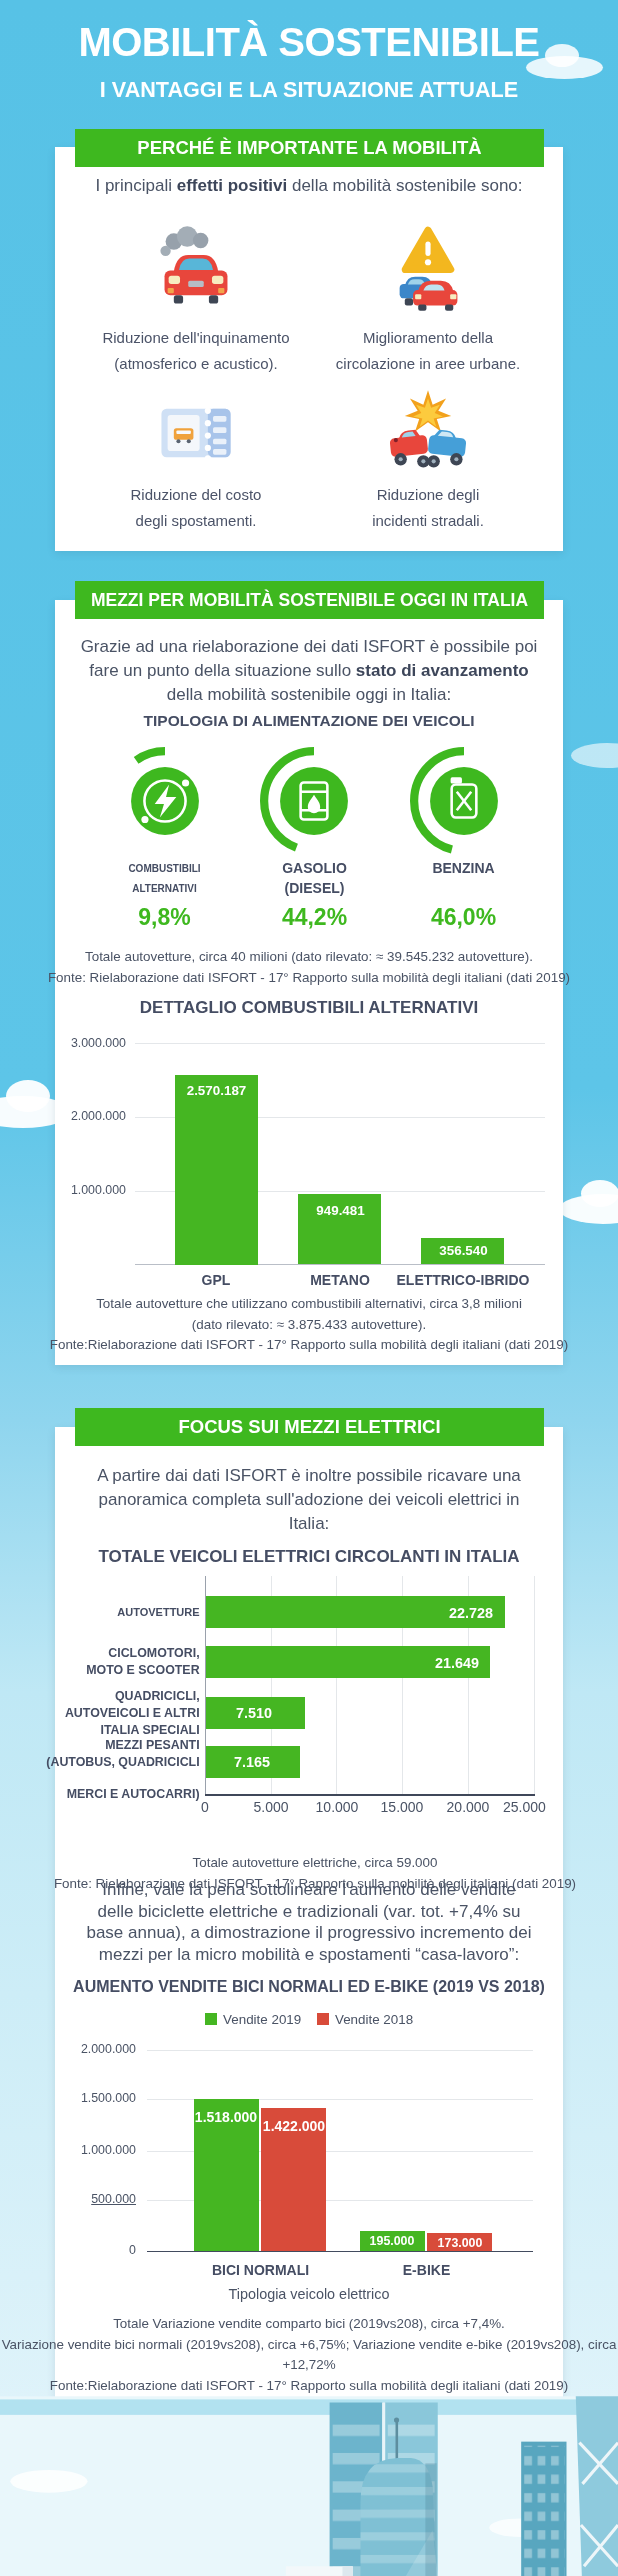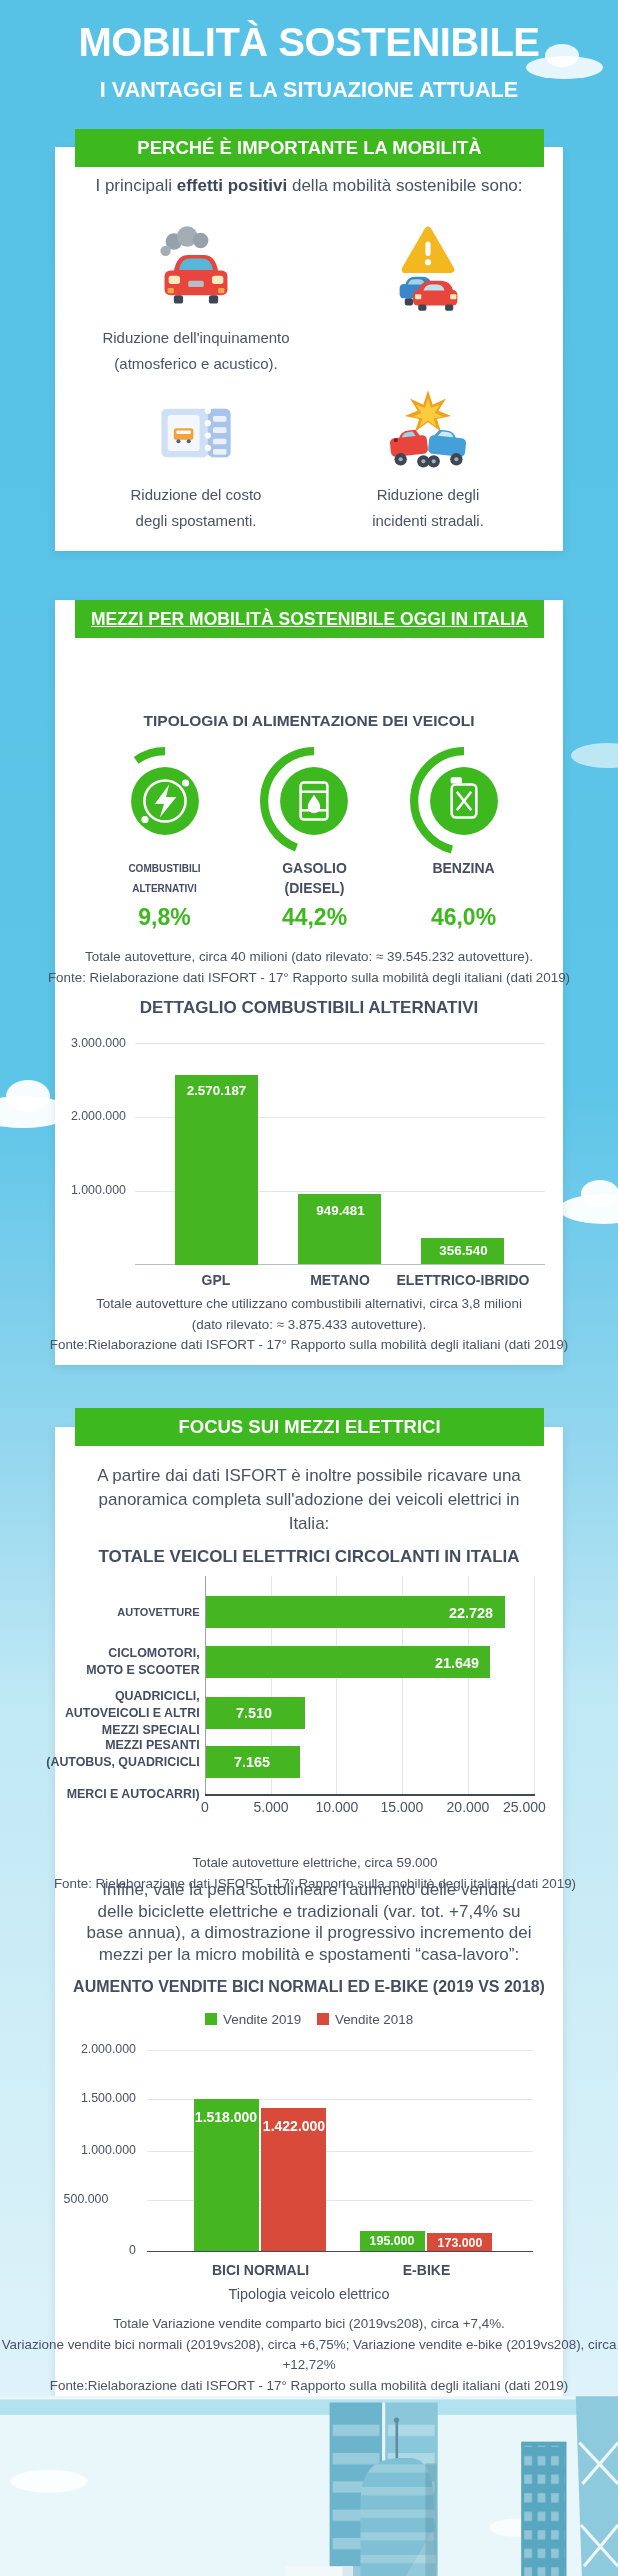--- a/index.html
+++ b/index.html
@@ -118,31 +118,38 @@
     <circle cx="106" cy="150" r="12" fill="#3e4654"></circle>
       <circle cx="106" cy="150" r="4" fill="#9fb0bd"></circle>
     <circle cx="150" cy="146" r="12" fill="#3e4654"></circle>
       <circle cx="150" cy="146" r="4" fill="#9fb0bd"></circle>
   </svg>
 
   <div class="caption" style="left:98px;top:325px;width:196px;">
     <div>Riduzione dell'inquinamento</div>
       <div>(atmosferico e acustico).</div>
   </div>
+  <div class="caption" style="left:330px;top:325px;width:196px;">
+    <div>Miglioramento della</div>
+      <div>circolazione in aree urbane.</div>
+  </div>
   <div class="caption" style="left:98px;top:482px;width:196px;">
     <div>Riduzione del costo</div>
       <div>degli spostamenti.</div>
   </div>
   <div class="caption" style="left:330px;top:482px;width:196px;">
     <div>Riduzione degli</div>
       <div>incidenti stradali.</div>
   </div>
 
   <div class="card" style="top:600px;height:765px;"></div>
-  <div class="banner" style="top:600px;font-size:17.5px;text-decoration:underline;">MEZZI PER MOBILITÀ SOSTENIBILE OGGI IN ITALIA</div>
+  <div class="banner" style="top:581px;font-size:17.5px;">MEZZI PER MOBILITÀ SOSTENIBILE OGGI IN ITALIA</div>
+  <div class="para" style="top:635px;left:77px;width:464px;">
+    <span>Grazie ad una rielaborazione dei dati ISFORT è possibile poi fare un punto della situazione sullo </span><b>stato di avanzamento</b><span> della mobilità sostenibile oggi in Italia:</span>
+  </div>
   <div class="h-sub" style="top:712px;">TIPOLOGIA DI ALIMENTAZIONE DEI VEICOLI</div>
 
   <div class="chart" id="gauges" style="top:721px;height:222px;">
       <div style="position: absolute; left: 93px; top: 7.7px; width: 144px; height: 144px;"><svg width="144" height="144" viewBox="0 0 280 280">
           <circle cx="140" cy="140" r="66" fill="#3eb81f"></circle>
           <circle cx="140" cy="140" r="97" fill="none" stroke="#3eb81f" stroke-width="16" stroke-dasharray="59.7 609.5" transform="translate(280 0) scale(-1 1) rotate(-90 140 140)"></circle>
           <g stroke="#fff" stroke-width="5" fill="none">
             <circle cx="140" cy="140" r="40"></circle>
             <polygon points="148,108 120,146 138,146 130,172 162,132 142,132" fill="#fff" stroke="none"></polygon>
             <circle cx="101" cy="176" r="7" fill="#fff" stroke="none"></circle>
@@ -241,21 +248,21 @@
       <div style="position: absolute; left: 402px; top: 89px; width: 77px; text-align: right; color: rgb(255, 255, 255); font-weight: bold; font-size: 14.4px;">21.649</div>
       <div style="position: absolute; left: 20.6px; top: 79px; width: 179px; text-align: right; font-weight: bold; font-size: 12.4px; line-height: 17px; color: rgb(69, 77, 99);">
         <div style="position: static;">CICLOMOTORI,</div>
         <div style="position: static;">MOTO E SCOOTER</div>
       </div>
       <div style="position: absolute; left: 206px; top: 131px; width: 99px; height: 32px; background: rgb(69, 182, 34);"></div>
       <div style="position: absolute; left: 218px; top: 139px; width: 72px; text-align: center; color: rgb(255, 255, 255); font-weight: bold; font-size: 14.4px;">7.510</div>
       <div style="position: absolute; left: 20.6px; top: 122px; width: 179px; text-align: right; font-weight: bold; font-size: 12.4px; line-height: 17px; color: rgb(69, 77, 99);">
         <div style="position: static;">QUADRICICLI,</div>
         <div style="position: static;">AUTOVEICOLI E ALTRI</div>
-        <div style="position: static;">MEZZI SPECIALI</div>
+        <div style="position: static;">ITALIA SPECIALI</div>
       </div>
       <div style="position: absolute; left: 206px; top: 180px; width: 94px; height: 32px; background: rgb(69, 182, 34);"></div>
       <div style="position: absolute; left: 216px; top: 188px; width: 72px; text-align: center; color: rgb(255, 255, 255); font-weight: bold; font-size: 14.4px;">7.165</div>
       <div style="position: absolute; left: 20.6px; top: 171px; width: 179px; text-align: right; font-weight: bold; font-size: 12.4px; line-height: 17px; color: rgb(69, 77, 99);">
         <div style="position: static; text-align: right;">MEZZI PESANTI</div>
         <div style="position: static;">(AUTOBUS, QUADRICICLI</div>
         <div style="position: static; margin-top: 15px;">MERCI E AUTOCARRI)</div>
       </div>
     </div>
   <div class="note" style="top:1853px;padding-left:6px;">
@@ -275,21 +282,21 @@
           <span style="font-size: 13.4px; color: rgb(74, 83, 101);">Vendite 2018</span>
         </div>
       </div>
       <div style="position: absolute; left: 147px; width: 386px; top: 41px; height: 1px; background: rgb(228, 231, 234);"></div>
       <div style="position: absolute; left: 36px; width: 100px; top: 33px; text-align: right; font-size: 12.4px; color: rgb(74, 83, 101);">2.000.000</div>
       <div style="position: absolute; left: 147px; width: 386px; top: 90px; height: 1px; background: rgb(228, 231, 234);"></div>
       <div style="position: absolute; left: 36px; width: 100px; top: 82px; text-align: right; font-size: 12.4px; color: rgb(74, 83, 101);">1.500.000</div>
       <div style="position: absolute; left: 147px; width: 386px; top: 142px; height: 1px; background: rgb(228, 231, 234);"></div>
       <div style="position: absolute; left: 36px; width: 100px; top: 134px; text-align: right; font-size: 12.4px; color: rgb(74, 83, 101);">1.000.000</div>
       <div style="position: absolute; left: 147px; width: 386px; top: 191px; height: 1px; background: rgb(228, 231, 234);"></div>
-      <div style="position: absolute; left: 36px; width: 100px; top: 183px; text-align: center; font-size: 12.4px; color: rgb(74, 83, 101);">500.000</div>
+      <div style="position: absolute; left: 36px; width: 100px; top: 183px; text-align: right; font-size: 12.4px; color: rgb(74, 83, 101); text-decoration: underline;">500.000</div>
       <div style="position: absolute; left: 147px; width: 386px; top: 242px; height: 1px; background: rgb(66, 75, 94);"></div>
       <div style="position: absolute; left: 36px; width: 100px; top: 234px; text-align: right; font-size: 12.4px; color: rgb(74, 83, 101);">0</div>
       <div style="position: absolute; left: 194px; top: 90px; width: 65px; height: 152px; background: rgb(69, 182, 34);"></div>
       <div style="position: absolute; left: 185px; top: 100px; width: 82px; text-align: center; color: rgb(255, 255, 255); font-weight: bold; font-size: 14px;">1.518.000</div>
       <div style="position: absolute; left: 360px; top: 222px; width: 65px; height: 19.6px; background: rgb(69, 182, 34);"></div>
       <div style="position: absolute; left: 351px; top: 225px; width: 82px; text-align: center; color: rgb(255, 255, 255); font-weight: bold; font-size: 12.4px;">195.000</div>
       <div style="position: absolute; left: 261px; top: 99px; width: 65px; height: 143px; background: rgb(216, 75, 58);"></div>
       <div style="position: absolute; left: 253px; top: 109px; width: 82px; text-align: center; color: rgb(255, 255, 255); font-weight: bold; font-size: 14px;">1.422.000</div>
       <div style="position: absolute; left: 427px; top: 224px; width: 65px; height: 17.5px; background: rgb(216, 75, 58);"></div>
       <div style="position: absolute; left: 419px; top: 227px; width: 82px; text-align: center; color: rgb(255, 255, 255); font-weight: bold; font-size: 12.4px;">173.000</div>

